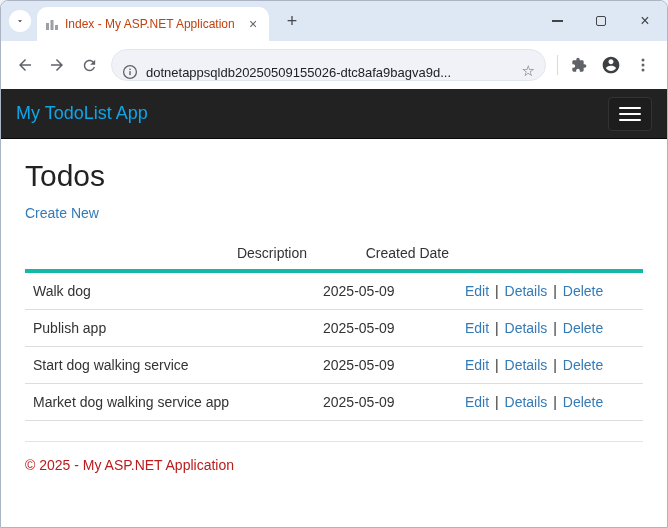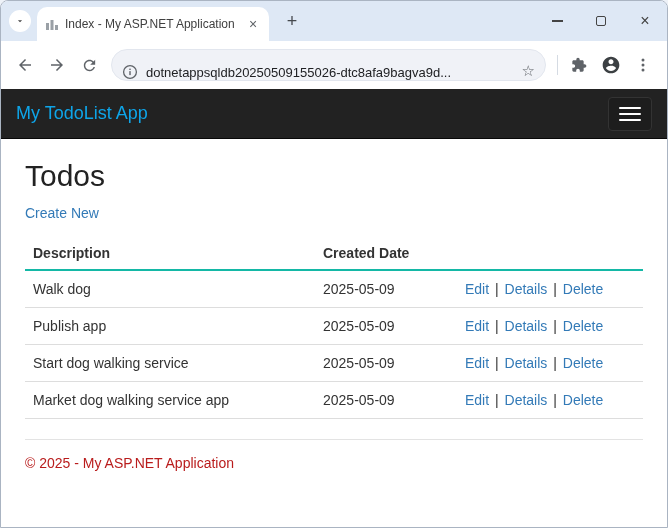--- a/index.html
+++ b/index.html
@@ -9,21 +9,21 @@
     border:1px solid #aab4c2; border-radius:8px 8px 0 0;
     overflow:hidden; display:flex; flex-direction:column;
   }
 
   
   .tabstrip { height:40px; background:#dee8f5; position:relative; display:flex; align-items:center; flex-shrink:0; }
   .chrome-circle { width:22px; height:22px; border-radius:50%; background:#fff; margin-left:8px;
                    display:flex; align-items:center; justify-content:center; cursor:pointer; }
   .tab { position:absolute; left:36px; bottom:0; width:232px; height:34px; background:#fff;
          border-radius:10px 10px 0 0; display:flex; align-items:center; padding:0 8px; gap:6px; cursor:pointer; }
-  .tab-title { flex:1; font-size:12px; color:#404040; white-space:nowrap; overflow:hidden; }
+  .tab-title { flex:1; font-size:12px; color:#c2410c; white-space:nowrap; overflow:hidden; }
   .tab-close { font-size:14px; color:#5f6368; width:16px; text-align:center; line-height:16px; cursor:pointer; }
   .newtab-btn { position:absolute; left:280px; top:9px; width:22px; height:22px; font-size:18px; color:#45494e;
                 display:flex; align-items:center; justify-content:center; cursor:pointer; }
   .win-controls { margin-left:auto; display:flex; height:100%; }
   .win-btn { width:44px; height:100%; display:flex; align-items:center; justify-content:center; cursor:pointer; color:#333; }
   .glyph-min { width:11px; height:1.4px; background:#444; display:block; }
   .glyph-max { width:10px; height:10px; border:1.4px solid #444; border-radius:2px; display:block; }
   .glyph-close { font-size:16px; color:#444; line-height:16px; }
 
   
@@ -42,21 +42,21 @@
   .brand { color:#0ea5e9; font-size:18px; text-decoration:none; cursor:pointer; }
   .toggler { margin-left:auto; background:#1d1d1d; border:1px solid #333; border-radius:4px;
              padding:9px 10px; display:flex; flex-direction:column; gap:4px; cursor:pointer; }
   .toggler .bar { width:22px; height:2px; background:#fff; border-radius:1px; }
 
   
   .content { flex:1; background:#fff; padding:0 24px; overflow:hidden; }
   .page-title { font-size:30px; font-weight:500; color:#222; margin:20px 0 10px; }
   .create-link { display:inline-block; color:#337ab7; font-size:14px; text-decoration:none; margin:2px 0 10px; cursor:pointer; }
   .todo-table { width:100%; border-collapse:collapse; margin-top:6px; font-size:14px; color:#333; }
-  .todo-table th { text-align:left; padding:8px; border-bottom:2px solid #14b8a6; font-weight:bold; }
+  .todo-table th { text-align:right; padding:8px; border-bottom:4px solid #14b8a6; font-weight:normal; }
   .todo-table td { padding:10px 8px; border-top:1px solid #ddd; }
   .todo-table tbody tr:last-child td { border-bottom:1px solid #ddd; }
   .col-desc { width:290px; }
   .col-date { width:142px;margin-top:20px; }
   .tlink { color:#337ab7; text-decoration:none; cursor:pointer; }
   .sep { color:#333; margin:0 2px; }
   .footer-hr { border:none; border-top:1px solid #e3e3e3; margin:20px 0 0; }
   .app-footer { font-size:14px; color:#b91c1c; margin:15px 0 20px; }
 </style>
 </head>

